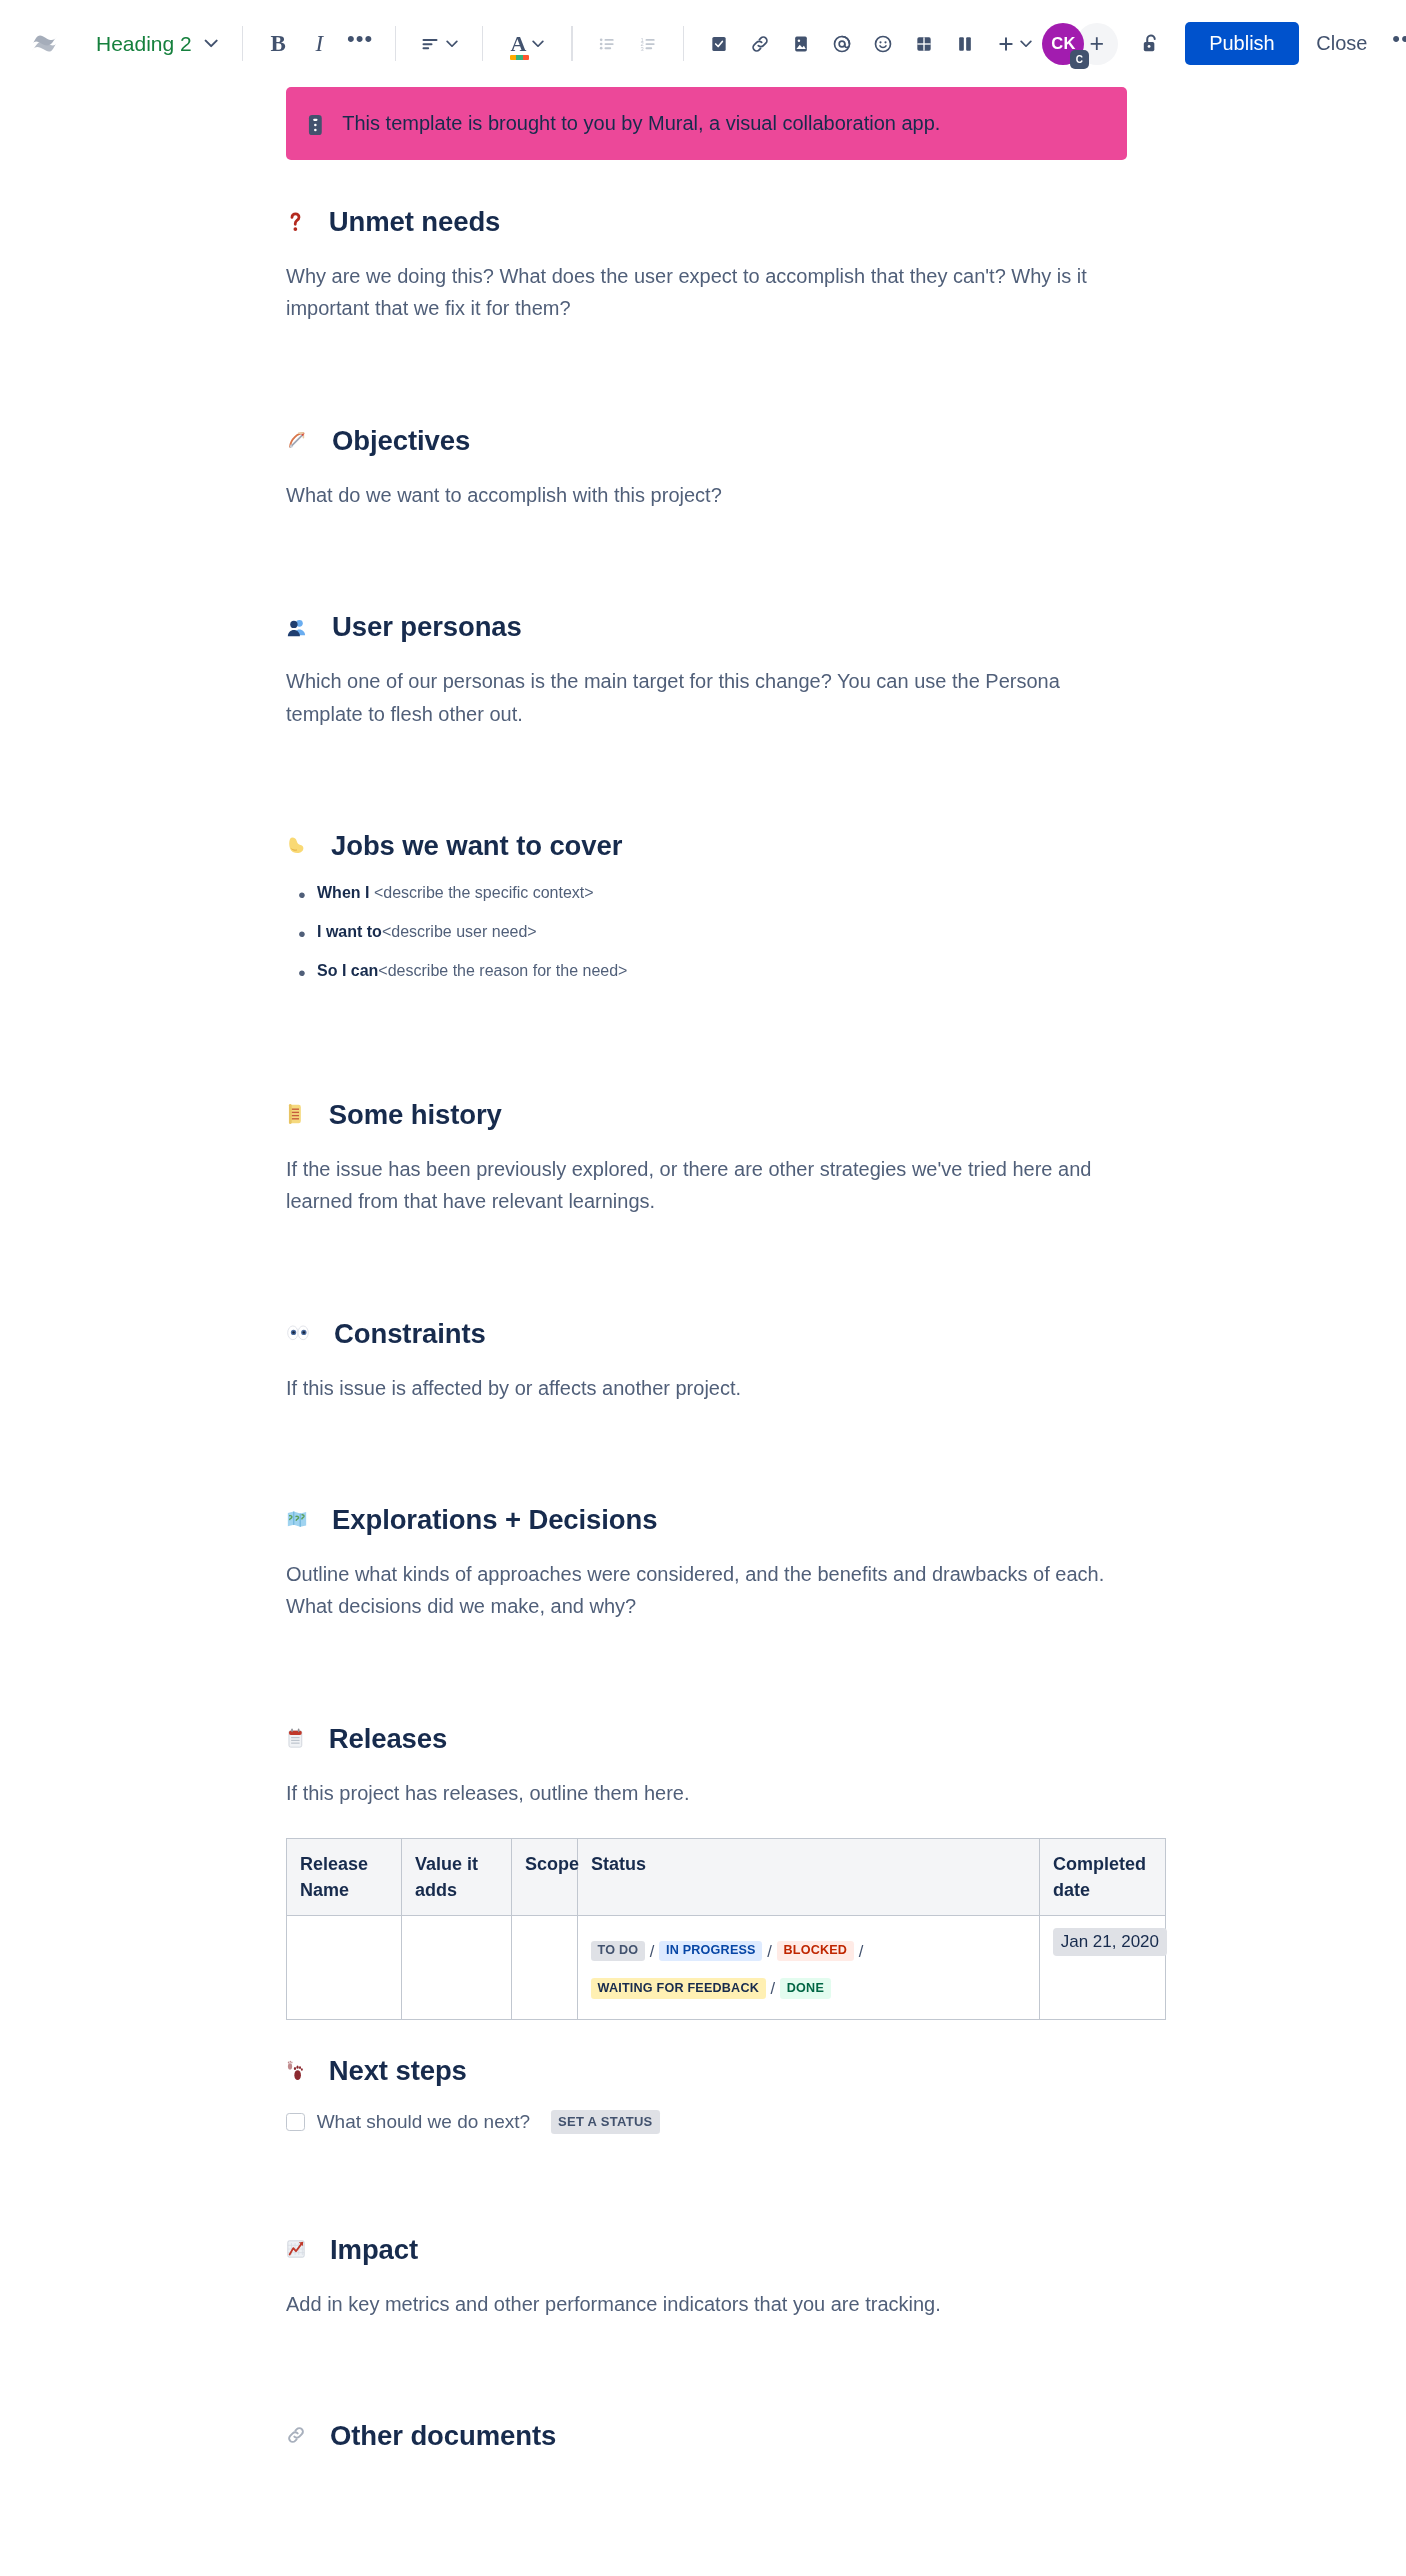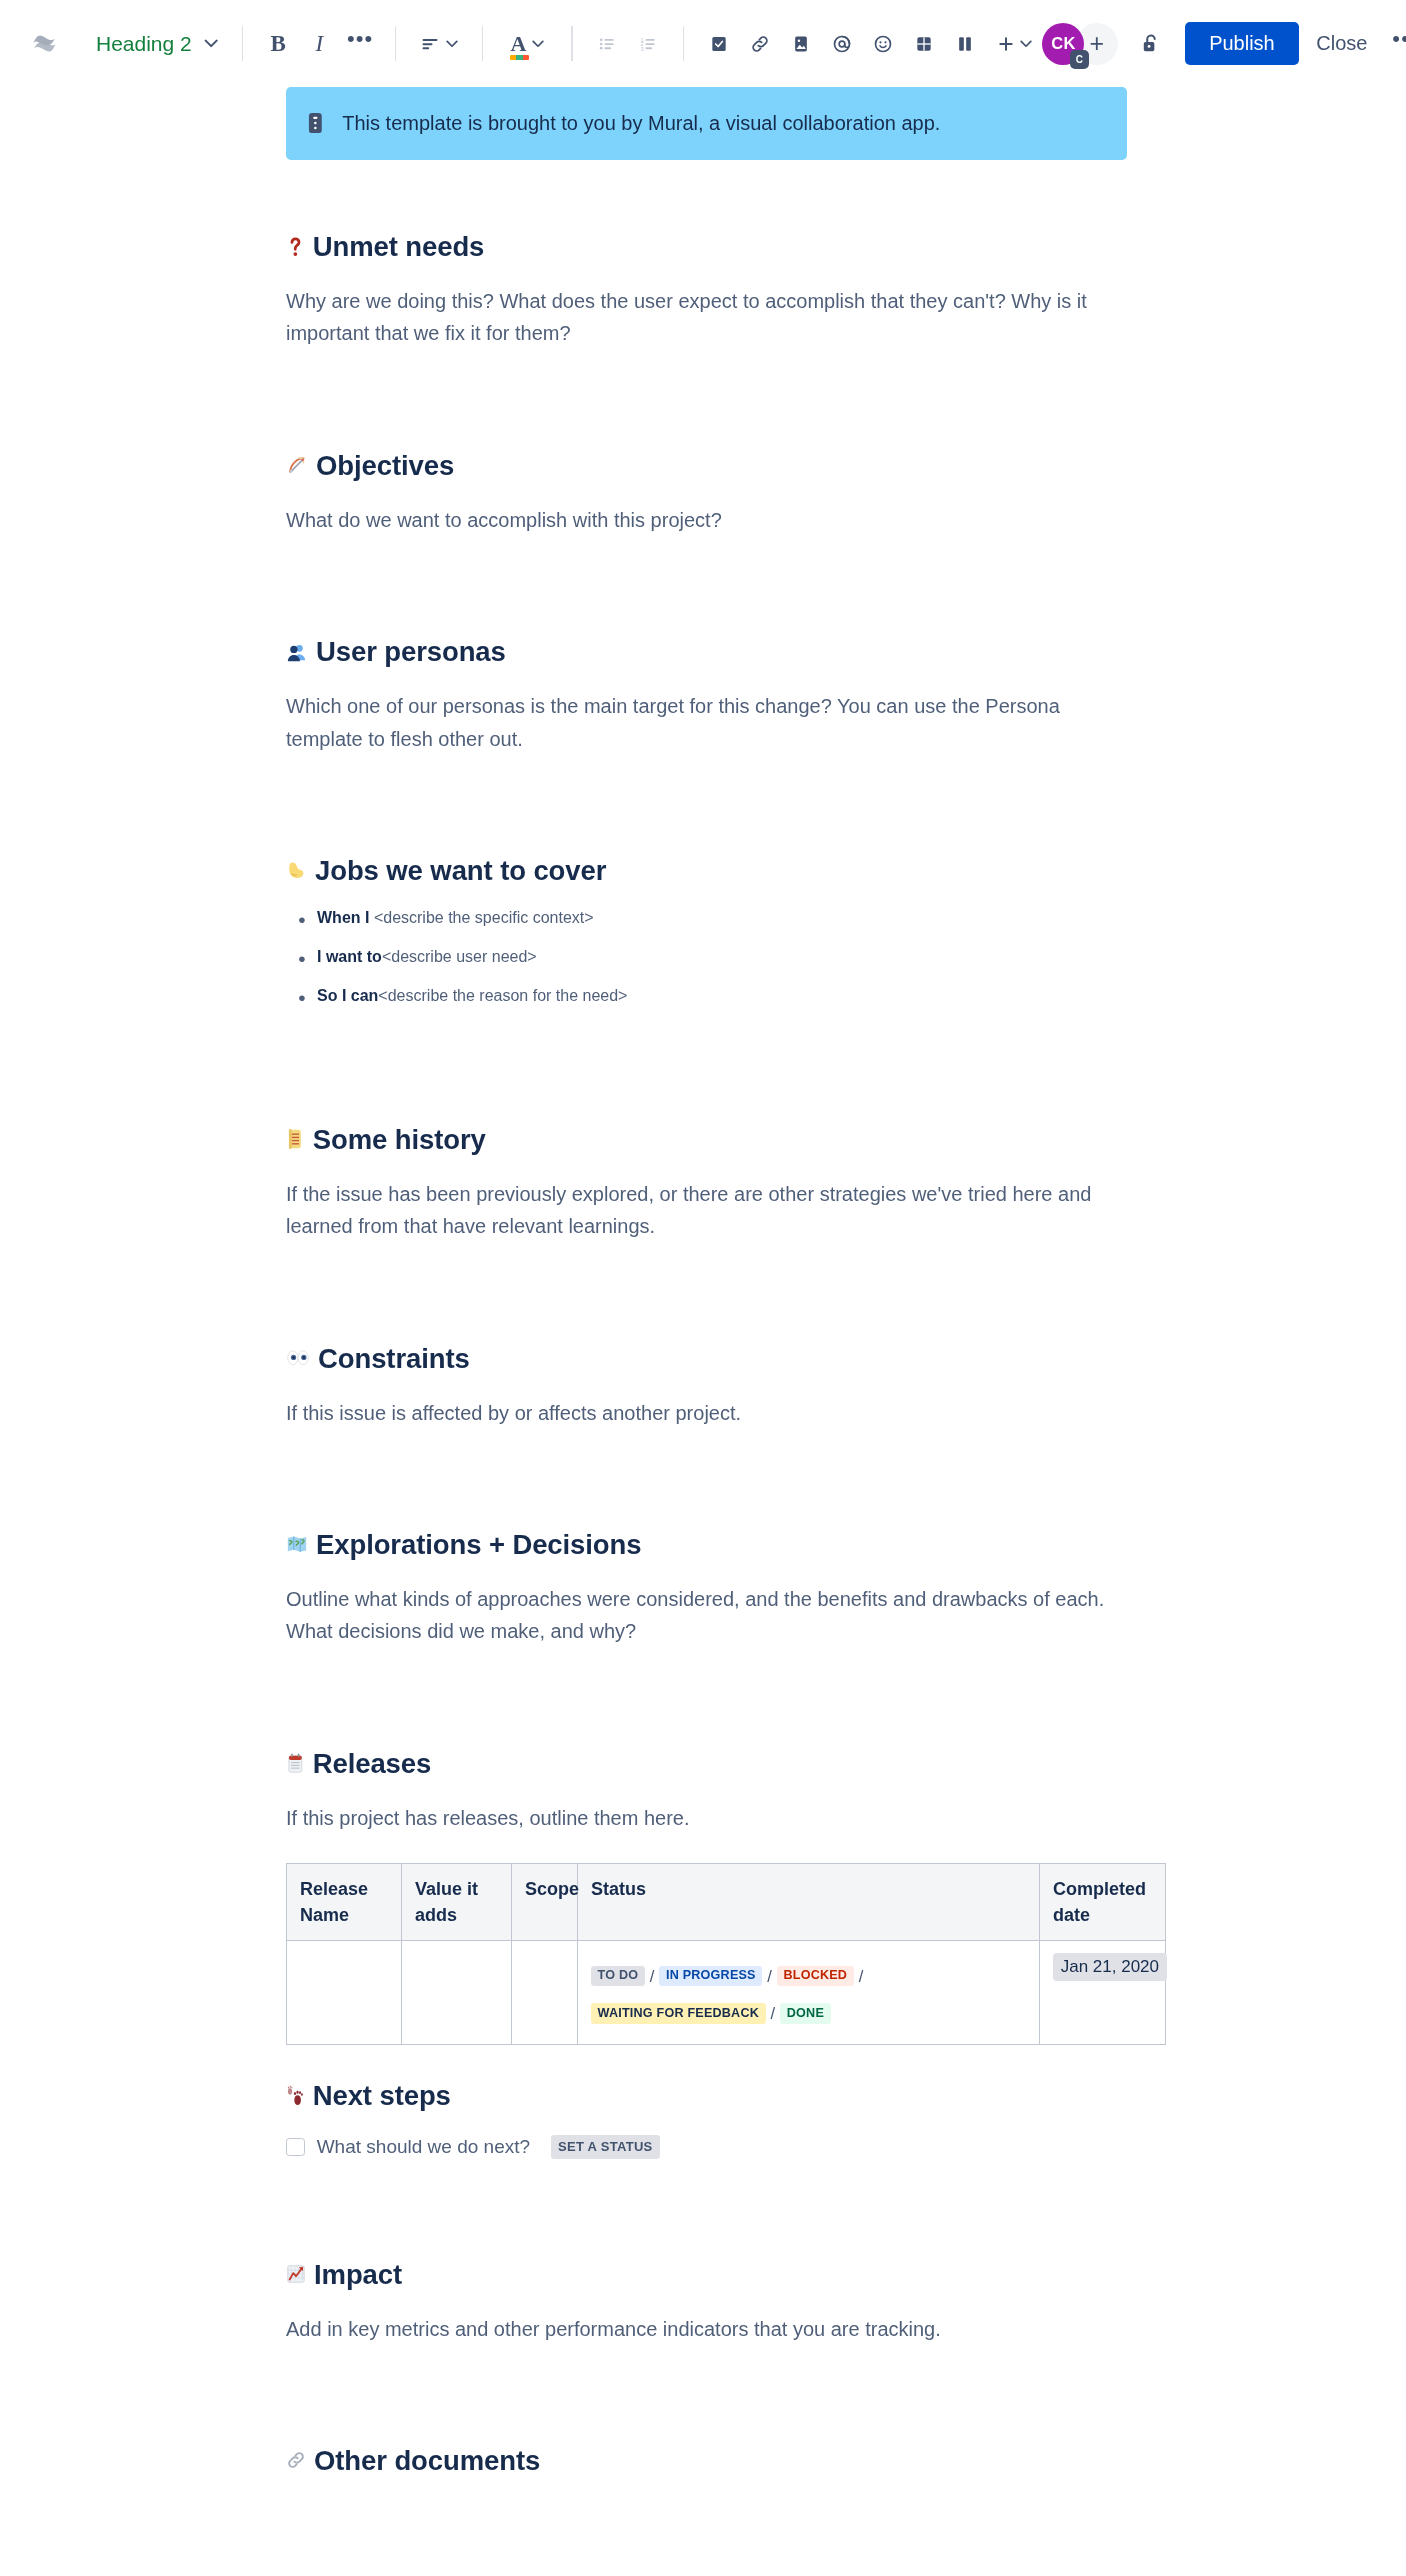--- a/index.html
+++ b/index.html
@@ -109,41 +109,41 @@
     font-weight: 600;
     color: #172B4D;
     letter-spacing: -0.2px;
     margin-top: 21px;
     margin-bottom: 40px;
     line-height: 1.15;
   }
 
   
   .info-panel {
-    background: #7dd3fc;
+    background: #ec4899;
     border-radius: 5px;
     display: flex;
-    align-items: center;
+    align-items: flex-end;
     gap: 17.6px;
     padding: 22px 22px 22px 20px;
-    margin-bottom: 70px;
+    margin-bottom: 45px;
   }
   .info-icon { flex: 0 0 auto; margin-top: 1.1px; }
   .info-text {
     font-size: 20px;
     color: #172B4D;
     line-height: 1.45;
   }
 
   
   .section { margin-bottom: 0; }
   .sec-head {
     display: flex;
     align-items: center;
-    gap: 8px;
+    gap: 24px;
     font-size: 27.5px;
     font-weight: 600;
     color: #172B4D;
     letter-spacing: -0.1px;
     line-height: 1.2;
   }
   .sec-emoji {
     font-size: 22px;
     line-height: 1;
     display: inline-flex;

